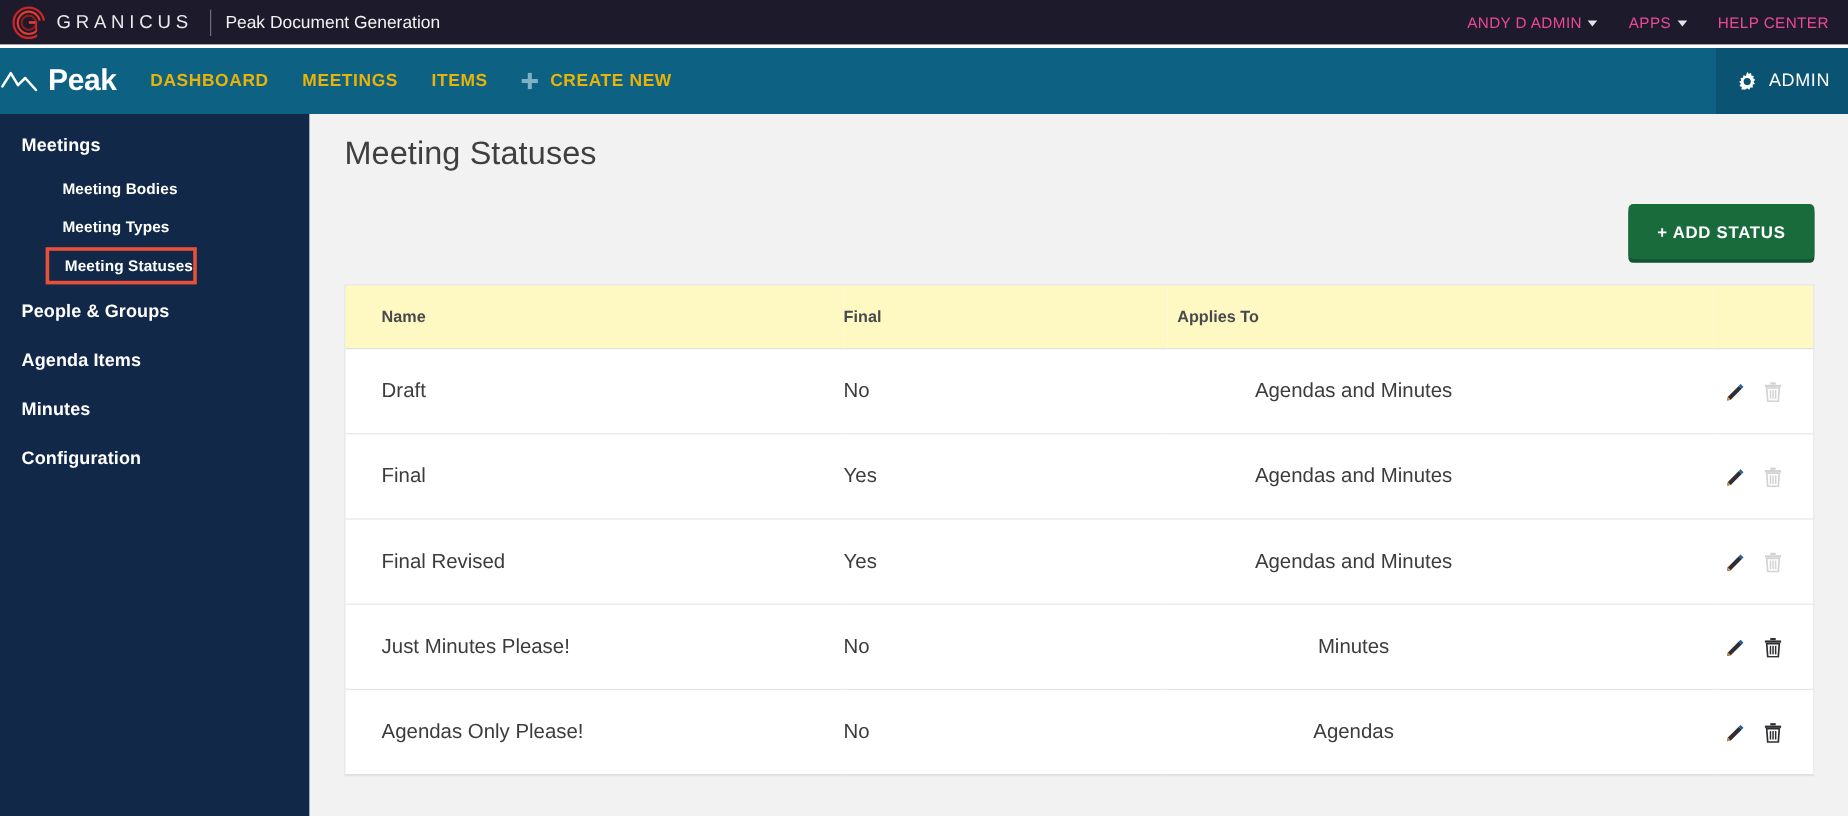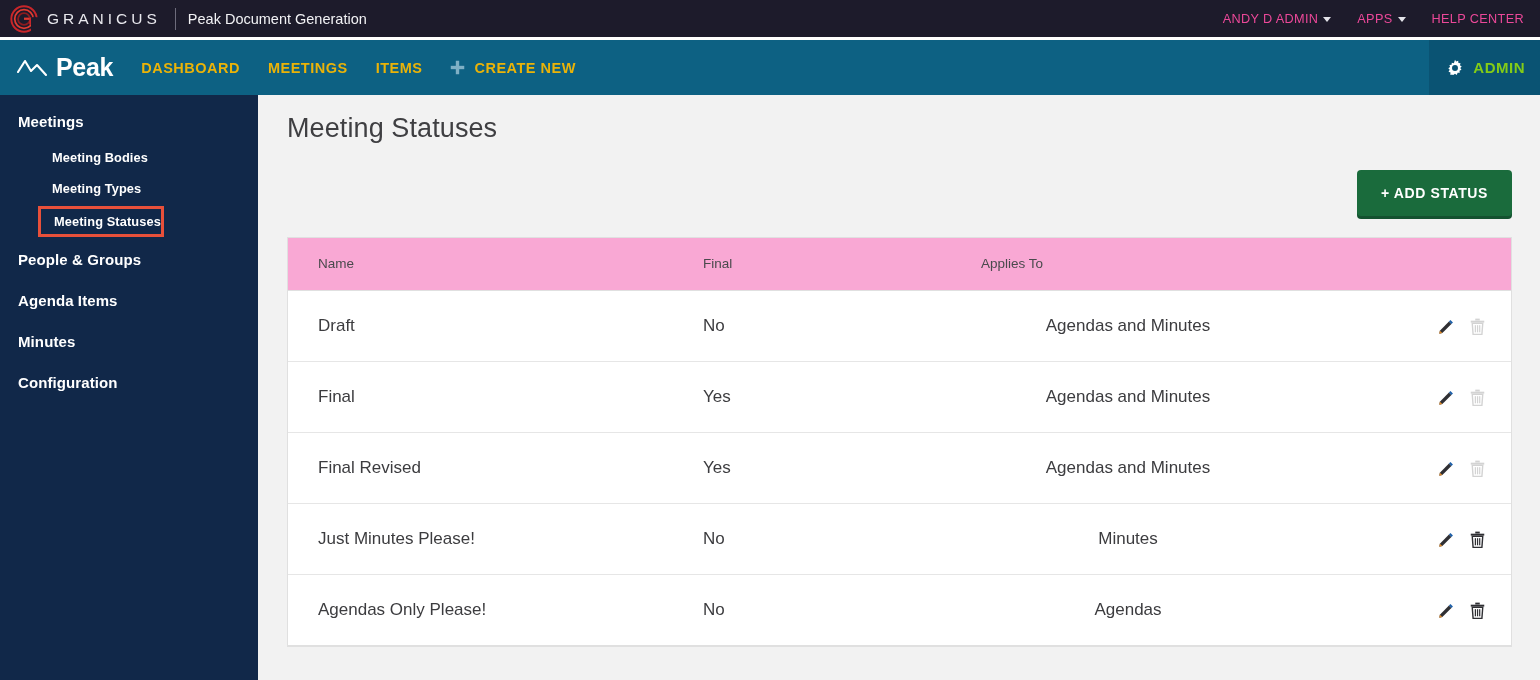--- a/index.html
+++ b/index.html
@@ -67,21 +67,21 @@
 
   
   .peaknav {
     position: absolute; top: 40px; left: 0;
     width: 1540px; height: 55px;
     background: #0d6183;
     display: flex; align-items: center;
   }
   .peak-logo {
     display: flex; align-items: center;
-    padding-left: 16px; gap: 8px;
+    padding-left: 0; gap: 8px;
     cursor: pointer;
   }
   .peak-zig { width: 32px; height: 20px; display: block; }
   .peak-word {
     color: #ffffff; font-size: 25px; font-weight: 700;
     letter-spacing: -0.3px;
   }
   .peaknav-links {
     display: flex; align-items: center;
     margin-left: 28px; gap: 28px;
@@ -105,21 +105,21 @@
     height: 55px;
   }
   .admin-block {
     background: #0a5373;
     display: flex; align-items: center;
     gap: 9px; padding: 0 15px 0 17px;
     cursor: pointer;
   }
   .gear-ico { width: 18px; height: 18px; display: block; }
   .admin-label {
-    color: #84cc16; font-size: 15px; font-weight: 700;
+    color: #ffffff; font-size: 15px; font-weight: 400;
     letter-spacing: 0.5px;
   }
   .chat-block {
     display: flex; align-items: center;
     gap: 2px; padding: 0 26px 0 6px;
     cursor: pointer;
   }
   .bubble-ico { width: 24px; height: 22px; display: block; }
   .chat-label { color: #ffffff; font-size: 15px; font-weight: 400; }
 
@@ -190,25 +190,25 @@
     margin: 21px 28px 0 29px;
     background: #ffffff;
     border: 1px solid #e0e0e0;
   }
   table.statuses {
     width: 100%;
     border-collapse: collapse;
     table-layout: fixed;
   }
   table.statuses thead th {
-    background: #f9a8d4;
+    background: #fef9c3;
     border-bottom: 1px solid #e0e0e0;
     color: #4a4a4d;
     font-size: 13.5px;
-    font-weight: 400;
+    font-weight: 700;
     text-align: left;
     height: 52px;
     padding: 0;
     vertical-align: middle;
   }
   table.statuses tbody td {
     border-bottom: 1px solid #e6e6e6;
     color: #3c3c3f;
     font-size: 17px;
     font-weight: 400;

